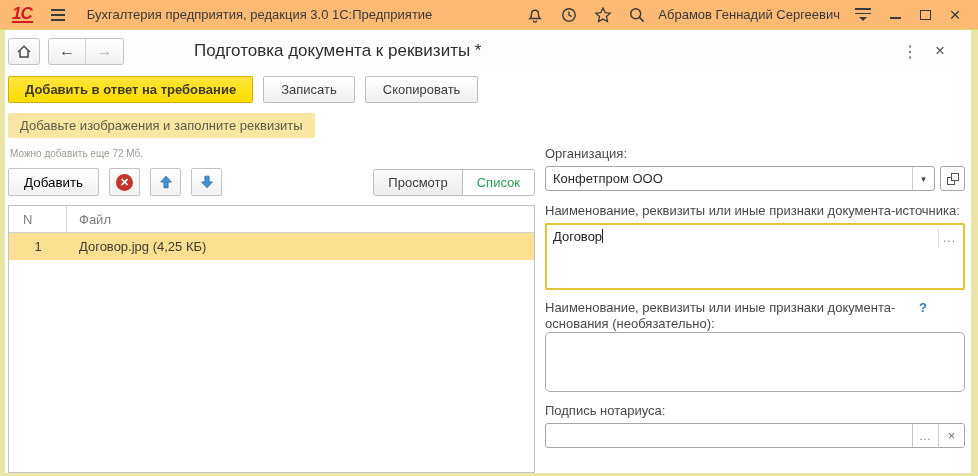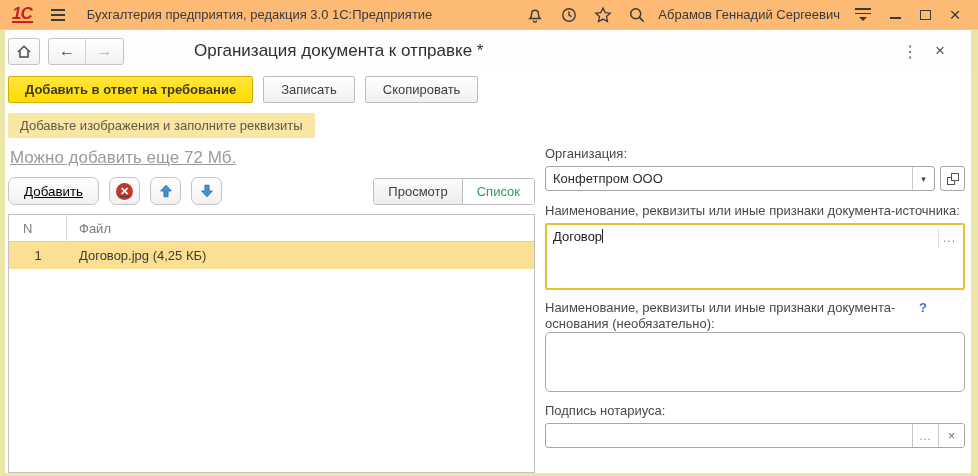--- a/index.html
+++ b/index.html
@@ -85,26 +85,26 @@
   
   .banner {
     margin: 6px 0 0 3px; height: 25px; display: inline-flex; align-items: center;
     background: #f9e6a3; color: #5d5b49; padding: 0 12px; border-radius: 2px;
     align-self: flex-start; font-size: 13px;
   }
 
   
   .content { flex: 1; min-height: 0; display: flex; padding: 8px 4px 0 3px; }
   .left-col { flex: 0 0 527px; display: flex; flex-direction: column; min-height: 0; }
-  .hint { color: #9c9c94; font-size: 17px; padding: 2px 0 0 2px; text-decoration: underline; }
+  .hint { color: #9c9c94; font-size: 10px; padding: 2px 0 0 2px; }
   .left-toolbar { display: flex; align-items: center; margin-top: 9px; }
   .icon-btn {
     width: 31px; height: 28px; margin-left: 10px;
-    background: linear-gradient(#ffffff,#f1f1f1); border: 1px solid #c3c3c3; border-radius: 7px;
-    display: inline-flex; align-items: center; justify-content: center; cursor: pointer; text-decoration: underline;
+    background: linear-gradient(#ffffff,#f1f1f1); border: 1px solid #c3c3c3; border-radius: 2px;
+    display: inline-flex; align-items: center; justify-content: center; cursor: pointer;
   }
   .add-btn { margin-left: 0; width: 91px; height: 28px; }
   .del-badge {
     width: 17px; height: 17px; border-radius: 50%; background: #c2362e;
     color: #fff; font-weight: bold; font-size: 11px; line-height: 17px; text-align: center;
   }
   .lt-spacer { flex: 1; }
   .tab-group { display: inline-flex; border: 1px solid #bdbdbd; border-radius: 3px; overflow: hidden; height: 27px; }
   .tab { padding: 0 14px; display: inline-flex; align-items: center; cursor: pointer; font-size: 13px; text-align: center; }
   .tab-inactive { background: linear-gradient(#fbfbfb,#ededed); border-right: 1px solid #bdbdbd; color: #3d3d3d; }
@@ -220,21 +220,21 @@
       <span class="sq-btn home-btn">
         <svg width="16" height="15" viewBox="0 0 16 15" fill="none" stroke="#4a4a4a" stroke-width="1.5">
           <path d="M2 8 L8 2.3 L14 8"></path>
           <path d="M4 7 V13 H12 V7"></path>
         </svg>
       </span>
       <span class="nav-group">
         <span class="nav-seg nav-back">←</span>
         <span class="nav-seg nav-fwd">→</span>
       </span>
-      <span class="page-title">Организация документа к отправке *</span>
+      <span class="page-title">Подготовка документа к реквизиты *</span>
       <span class="fh-spacer"></span>
       <span class="kebab">⋮</span>
       <span class="page-close">×</span>
     </div>
 
     <div class="command-bar">
       <button class="btn btn-primary">Добавить в ответ на требование</button>
       <button class="btn">Записать</button>
       <button class="btn">Скопировать</button>
     </div>

